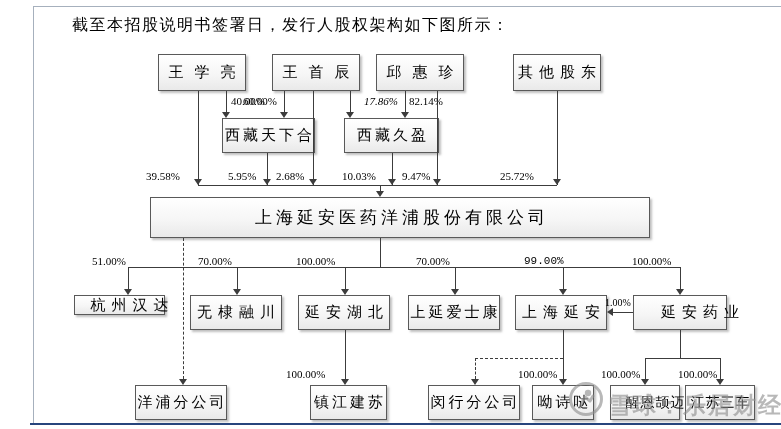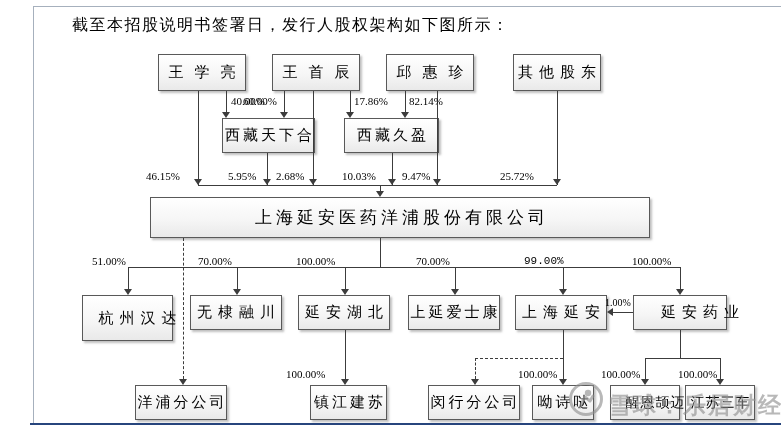--- a/index.html
+++ b/index.html
@@ -36,29 +36,29 @@
 </head>
 <body>
 
 <div id="stage">
 
   <div class="frame"></div>
   <div class="title">截至本招股说明书签署日，发行人股权架构如下图所示：</div>
 
   <div class="node sp-wide" style="left:128px;top:54px;width:88px;height:37px;">王学亮</div>
   <div class="node sp-wide" style="left:242px;top:54px;width:88px;height:37px;">王首辰</div>
-  <div class="node sp-wide" style="left:356px;top:54px;width:88px;height:37px;">邱惠珍</div>
+  <div class="node sp-wide" style="left:346px;top:54px;width:88px;height:37px;">邱惠珍</div>
   <div class="node sp-med" style="left:483px;top:54px;width:88px;height:37px;">其他股东</div>
 
   <div class="node" style="left:192px;top:118px;width:93px;height:35px;">西藏天下合</div>
   <div class="node" style="left:314px;top:118px;width:95px;height:35px;">西藏久盈</div>
 
   <div class="node issuer" style="left:120px;top:197px;width:500px;height:41px;">上海延安医药洋浦股份有限公司</div>
 
-  <div class="node sp-med" style="left:52px;top:295px;width:91px;height:46px;padding-left:20px;">杭州汉达</div>
+  <div class="node sp-med" style="left:44px;top:295px;width:91px;height:20px;padding-left:20px;">杭州汉达</div>
   <div class="node sp-med" style="left:160px;top:295px;width:92px;height:35px;">无棣融川</div>
   <div class="node sp-med" style="left:268px;top:295px;width:92px;height:35px;">延安湖北</div>
   <div class="node" style="left:378px;top:295px;width:92px;height:35px;">上延爱士康</div>
   <div class="node sp-med" style="left:485px;top:295px;width:92px;height:35px;">上海延安</div>
   <div class="node sp-med" style="left:603px;top:295px;width:94px;height:35px;padding-left:40px;">延安药业</div>
 
   <div class="node" style="left:105px;top:385px;width:92px;height:35px;">洋浦分公司</div>
   <div class="node" style="left:280px;top:385px;width:77px;height:35px;">镇江建苏</div>
   <div class="node" style="left:398px;top:385px;width:92px;height:35px;">闵行分公司</div>
   <div class="node" style="left:502px;top:385px;width:62px;height:35px;">呦诗哒</div>
@@ -121,23 +121,23 @@
   <div class="vl" style="left:615px;top:358px;height:21px;"></div>
   <div class="ah-d" style="left:611px;top:379px;"></div>
   <div class="vl" style="left:690px;top:358px;height:21px;"></div>
   <div class="ah-d" style="left:686px;top:379px;"></div>
 
   <div class="hl" style="left:583px;top:312px;width:20px;"></div>
   <div class="ah-l" style="left:577px;top:308px;"></div>
 
   <div class="pct" style="left:201px;top:95px;">40.00%</div>
   <div class="pct" style="left:213px;top:95px;">60.00%</div>
-  <div class="pct" style="left:324px;top:95px;">17.86%</div>
+  <div class="pct" style="left:334px;top:95px;font-style:italic;">17.86%</div>
   <div class="pct" style="left:379px;top:95px;">82.14%</div>
-  <div class="pct" style="left:116px;top:170px;">46.15%</div>
+  <div class="pct" style="left:116px;top:170px;">39.58%</div>
   <div class="pct" style="left:198px;top:170px;">5.95%</div>
   <div class="pct" style="left:246px;top:170px;">2.68%</div>
   <div class="pct" style="left:312px;top:170px;">10.03%</div>
   <div class="pct" style="left:372px;top:170px;">9.47%</div>
   <div class="pct" style="left:470px;top:170px;">25.72%</div>
   <div class="pct" style="left:62px;top:255px;">51.00%</div>
   <div class="pct" style="left:168px;top:255px;">70.00%</div>
   <div class="pct" style="left:266px;top:255px;">100.00%</div>
   <div class="pct" style="left:386px;top:255px;">70.00%</div>
   <div class="pct" style="left:494px;top:255px;font-family:Liberation Mono, monospace;">99.00%</div>

